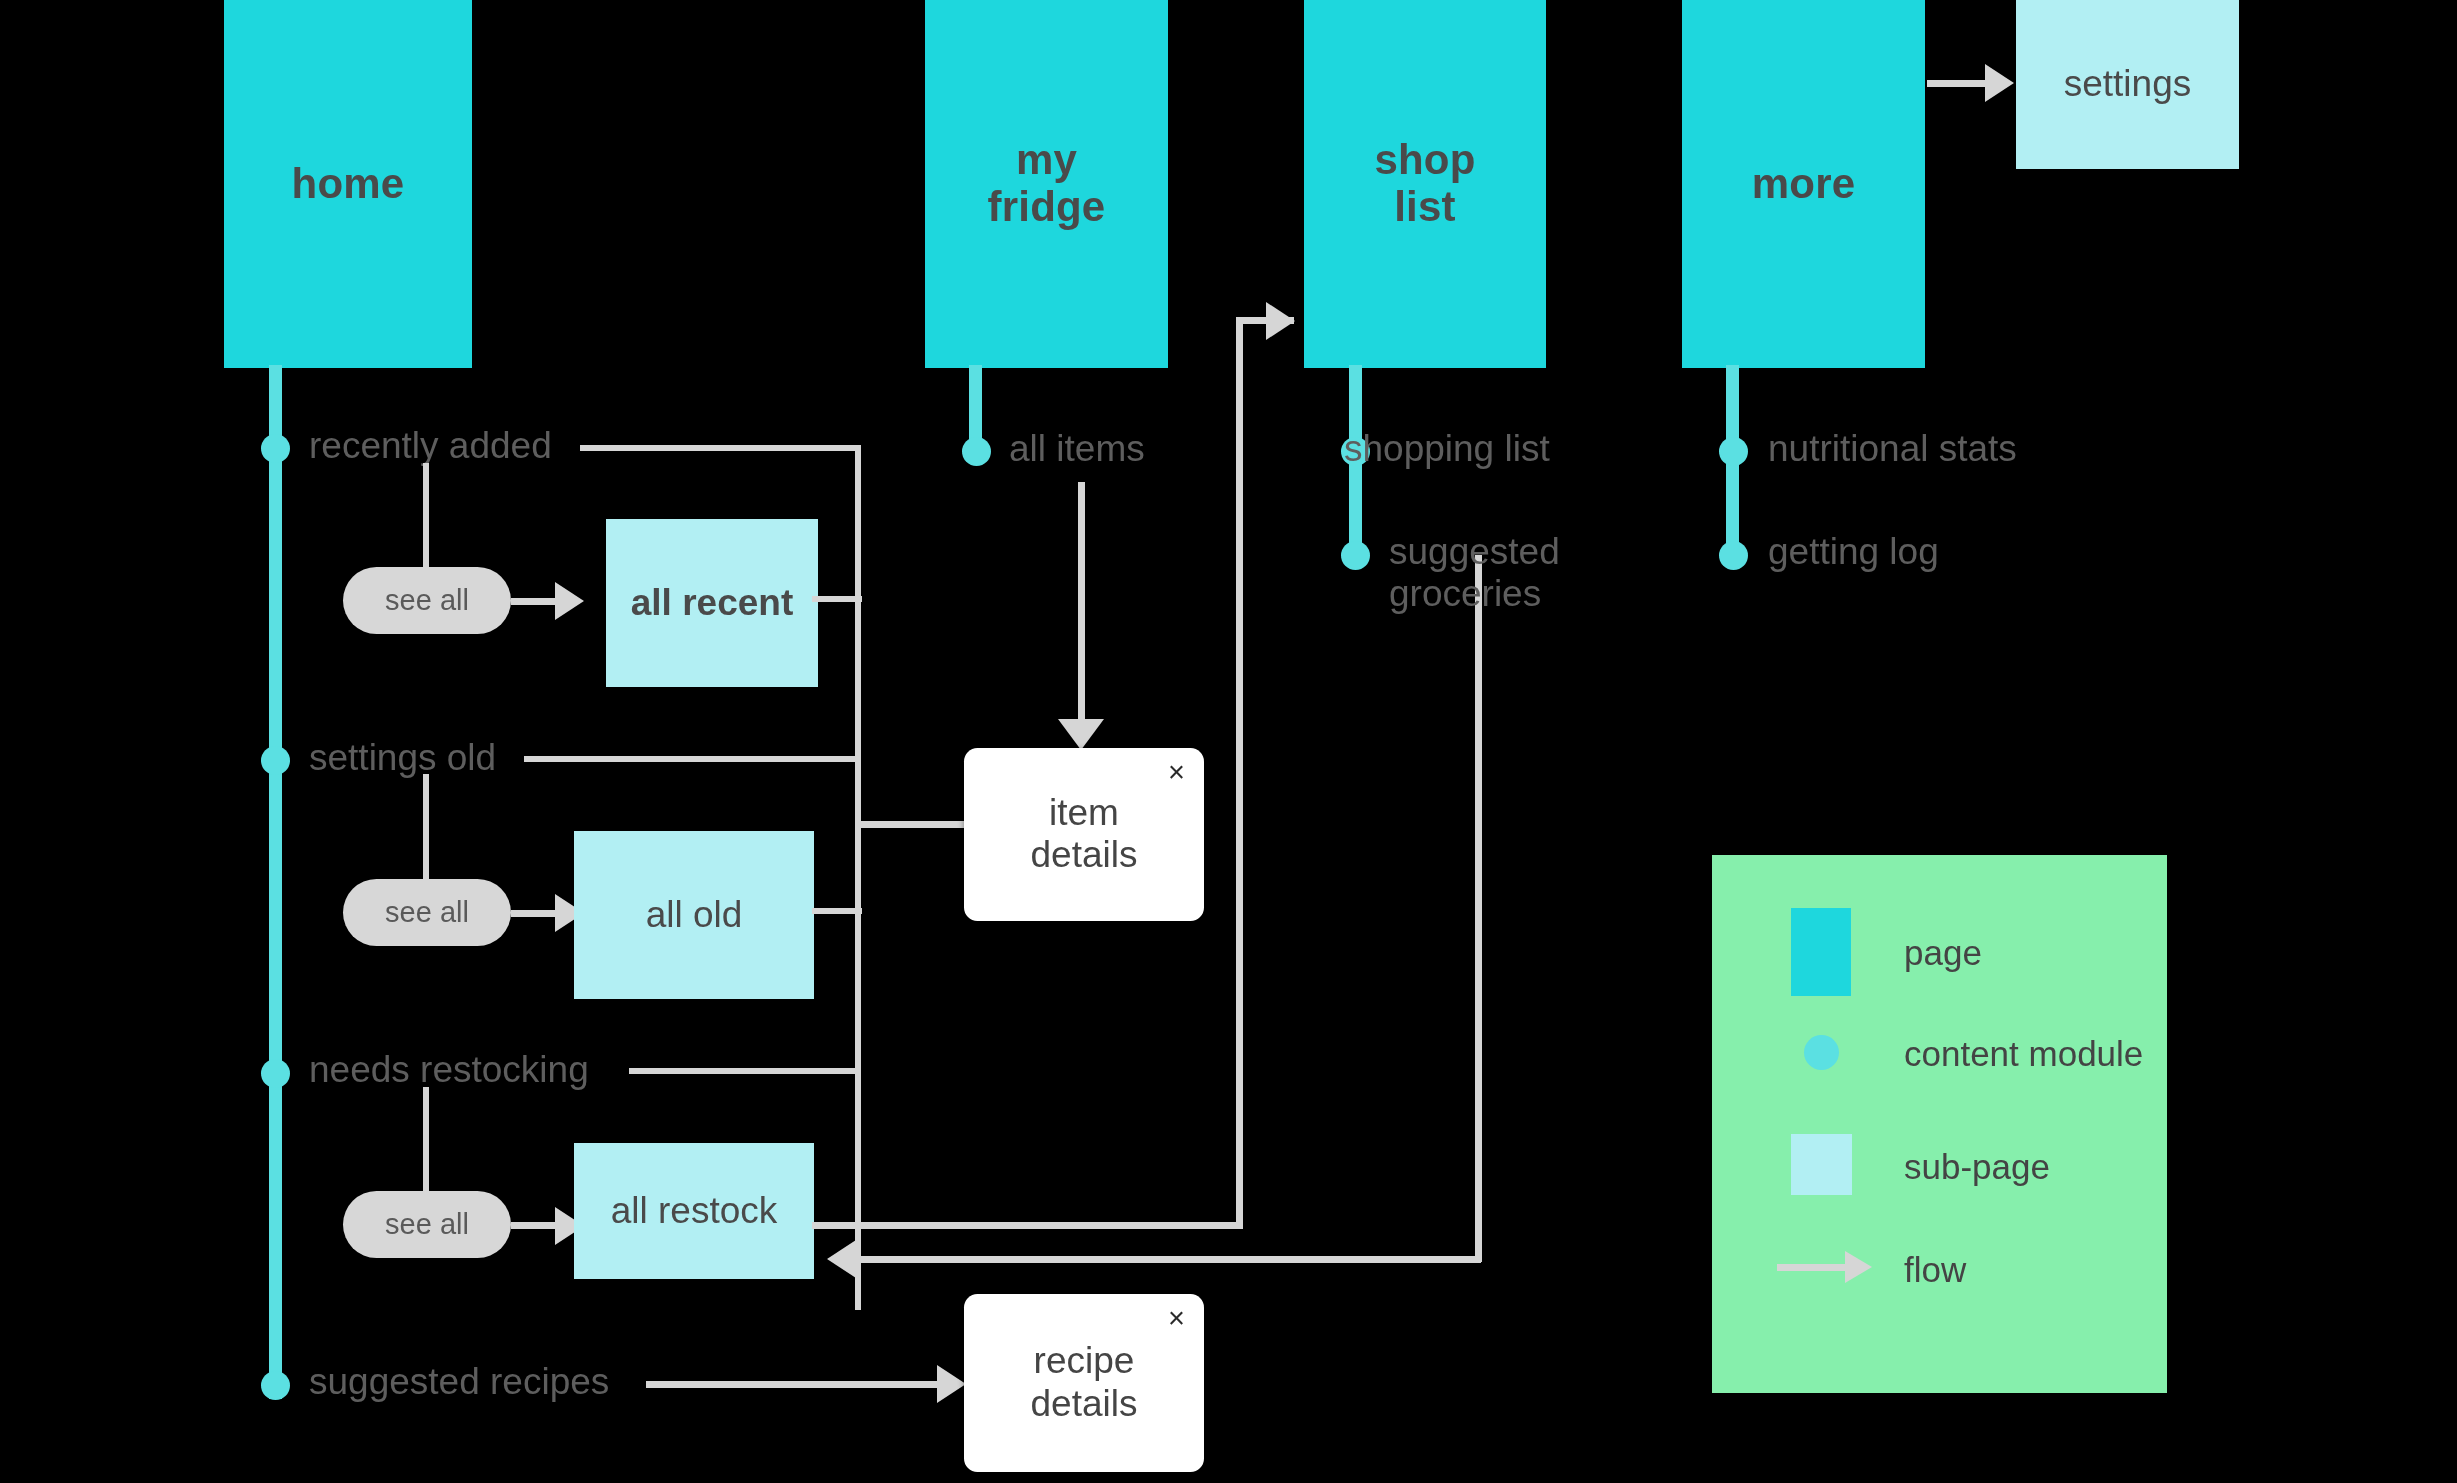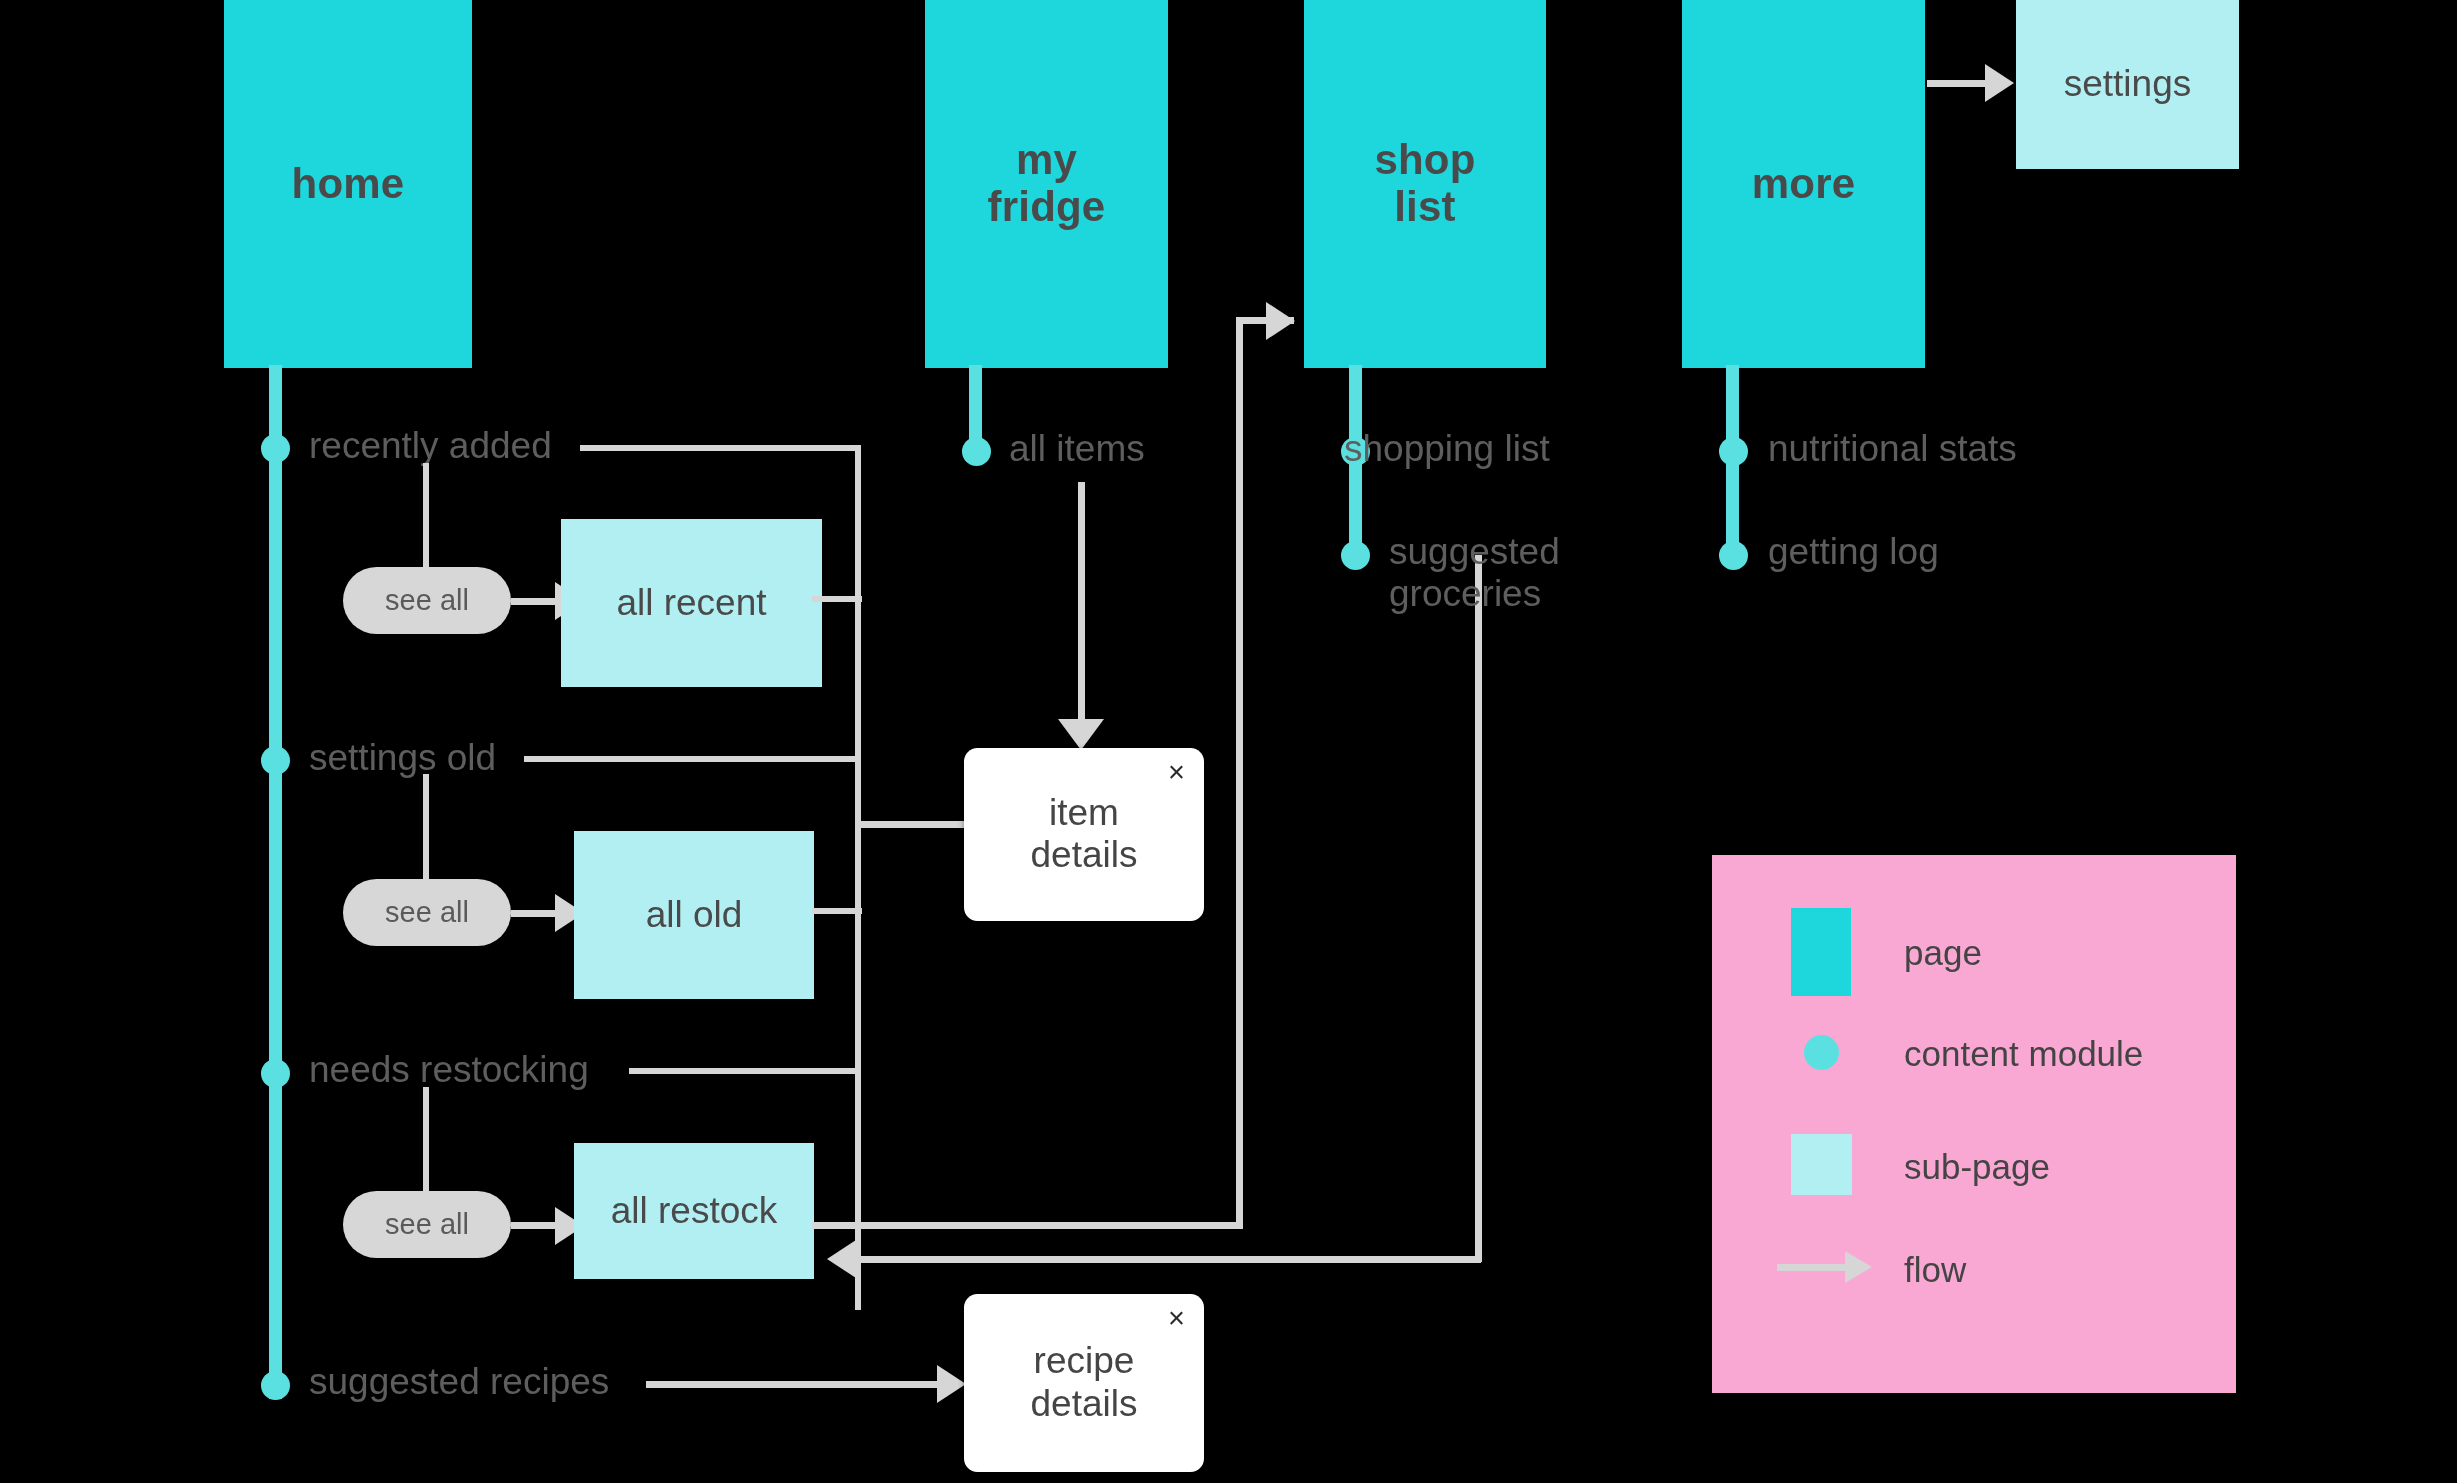--- a/index.html
+++ b/index.html
@@ -41,22 +41,22 @@
   
   .ah{position:absolute;width:0;height:0;}
   .ah.right{border-top:19px solid transparent;border-bottom:19px solid transparent;
             border-left:29px solid #D6D6D6;}
   .ah.left{border-top:19px solid transparent;border-bottom:19px solid transparent;
            border-right:29px solid #D6D6D6;}
   .ah.down{border-left:23px solid transparent;border-right:23px solid transparent;
            border-top:31px solid #D6D6D6;}
 
   
-  #legend{position:absolute;left:1712px;top:855px;width:524px;height:538px;
-          background:#f9a8d4;}
+  #legend{position:absolute;left:1712px;top:855px;width:455px;height:538px;
+          background:#86efac;}
   .lg-row{position:absolute;left:0;width:100%;height:58px;display:flex;align-items:center;}
   .lg-swatch{position:absolute;display:flex;align-items:center;justify-content:center;}
   .lg-text{position:absolute;left:192px;color:#444;font-size:35px;white-space:nowrap;}
   .sw-page{left:79px;width:60px;height:88px;background:#1ED7DD;}
   .sw-dot{left:92px;width:35px;height:35px;border-radius:50%;background:#5BE0E2;}
   .sw-sub{left:79px;width:61px;height:61px;background:#B2EFF3;}
   .sw-modal{left:79px;width:63px;height:50px;background:#fff;border:1.9px solid #E2E2E2;
             border-radius:9.6px;box-shadow:0 1.9px 4.8px rgba(0,0,0,.25);}
   .sw-flow-line{left:65px;width:69px;height:6.7px;background:#D6D6D6;}
   .sw-flow-head{left:133px;border-top:16.3px solid transparent;border-bottom:16.3px solid transparent;
@@ -100,21 +100,21 @@
   <div class="gline" style="left:580px;top:445px;width:281px;height:5.8px;"></div>
   <div class="gline" style="left:855px;top:445px;width:5.8px;height:379px;"></div>
 
   <div class="gline" style="left:423px;top:463px;width:5.8px;height:106px;"></div>
   <div class="pill" style="left:343px;top:567px;width:168px;height:67px;">
     <span>see all</span>
   </div>
   <div class="gline" style="left:511px;top:598px;width:46px;height:6.7px;"></div>
   <div class="ah right" style="left:555px;top:582px;"></div>
 
-  <div class="subpage" style="left:561px;top:519px;width:261px;height:168px;">
+  <div class="subpage" style="left:606px;top:519px;width:212px;height:168px;font-weight:bold;">
     <span>all recent</span>
   </div>
   <div class="gline" style="left:812px;top:596px;width:50px;height:5.8px;"></div>
 
   <div class="cm-dot" style="left:261px;top:746px;"></div>
   <div class="cm-label" style="left:309px;top:737px;">settings old</div>
   <div class="gline" style="left:524px;top:756px;width:337px;height:5.8px;"></div>
 
   <div class="gline" style="left:423px;top:774px;width:5.8px;height:106px;"></div>
   <div class="pill" style="left:343px;top:879px;width:168px;height:67px;">

